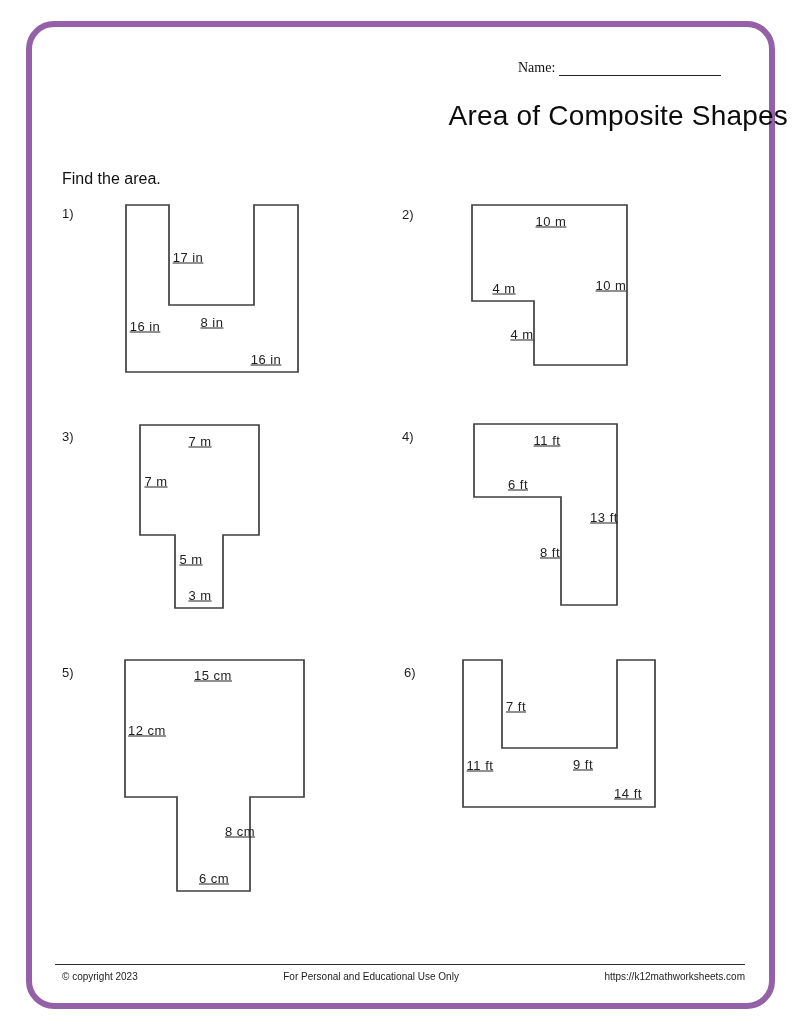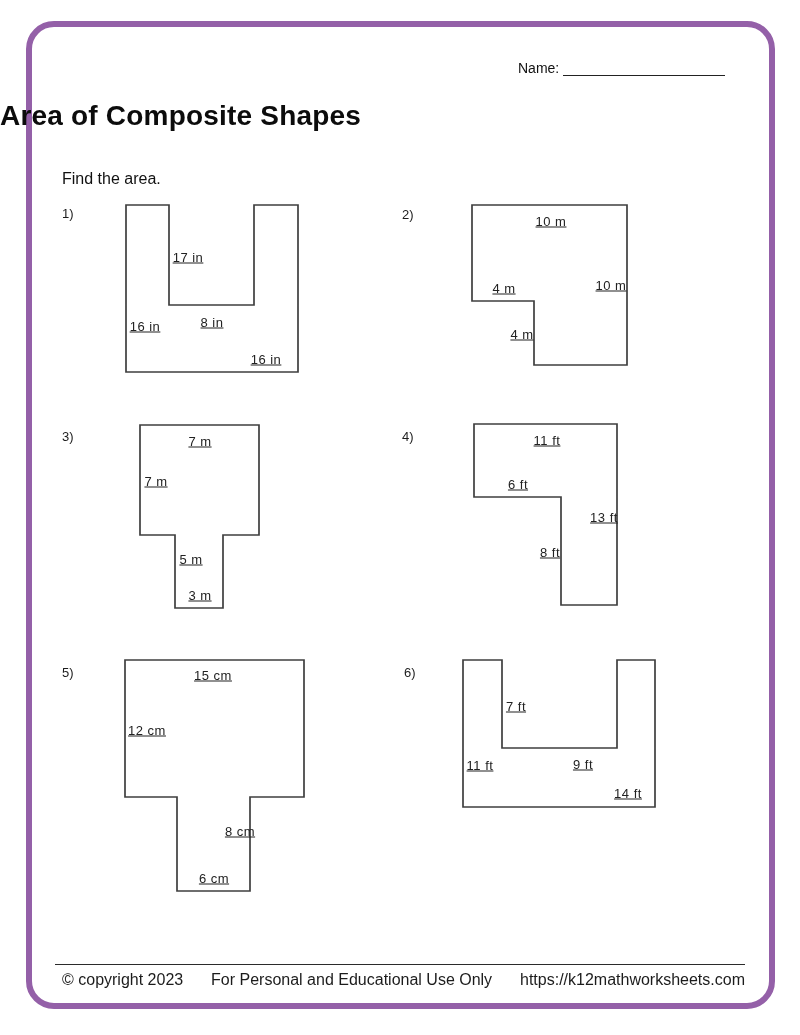--- a/index.html
+++ b/index.html
@@ -18,33 +18,34 @@
     box-sizing:border-box;
     border:6px solid #9460a8;
     border-radius:28px;
     pointer-events:none;
   }
   #worksheet{position:absolute;left:0;top:0;width:800px;height:1035px;}
   .name-row{
     position:absolute;left:518px;top:60px;
     font-size:14px;color:#111;
     white-space:nowrap;
+    font-family:Liberation Serif, serif;
   }
   .name-line{
     display:inline-block;
     width:162px;
     border-bottom:1.6px solid #222;
     height:14px;
     margin-left:4px;
     vertical-align:bottom;
   }
   .title{
     position:absolute;left:0;top:100px;width:788px;
-    text-align:left;
-    font-size:28px;font-weight:bold;color:#0c0c0c;
+    text-align:right;
+    font-size:28px;font-weight:normal;color:#0c0c0c;
     letter-spacing:0.2px;
   }
   .instruction{
     position:absolute;left:62px;top:170px;
     font-size:16px;color:#111;
   }
   .problem-number{
     position:absolute;
     font-size:13px;color:#1c1c1c;
   }
@@ -60,21 +61,21 @@
     letter-spacing:0.5px;
     text-decoration:underline;
   }
   .footer-rule{
     position:absolute;left:55px;top:964px;
     width:690px;
     border-top:1.6px solid #2b2b2b;
   }
   .footer{
     position:absolute;left:55px;top:971px;width:690px;
-    font-size:16px;color:#1c1c1c;
+    font-size:10px;color:#1c1c1c;
     display:flex;justify-content:space-between;align-items:baseline;
   }
   .footer .f-left{margin-left:7px;}
 </style>
 </head>
 <body>
 
 <div id="page-border"></div>
 
 <div id="worksheet">

